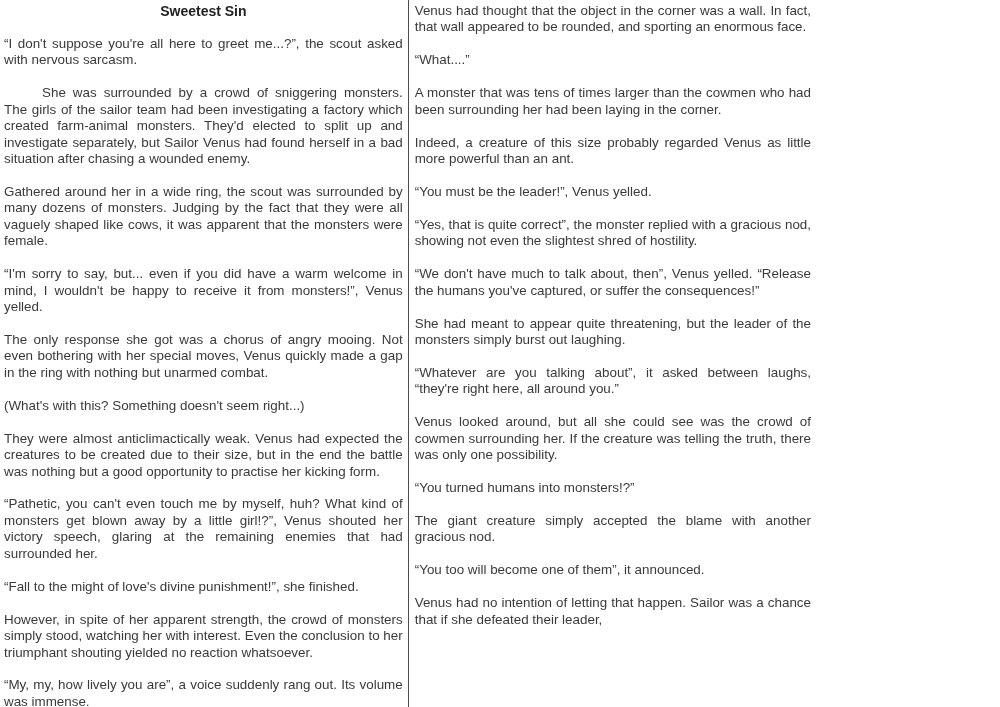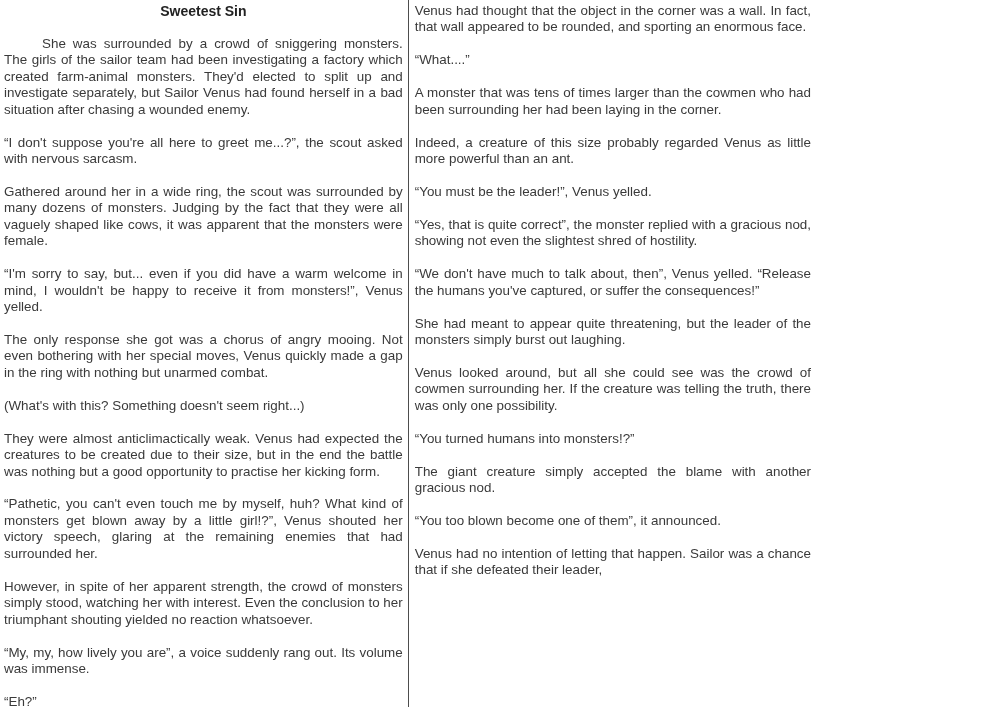--- a/index.html
+++ b/index.html
@@ -48,42 +48,44 @@
     text-indent: 38px;
   }
 </style>
 </head>
 <body>
 
 <div class="page">
 
   <div class="col col--left">
     <h1 class="title">Sweetest Sin</h1>
+    <p class="para">“I don't suppose you're all here to greet me...?”, the scout asked with nervous sarcasm.</p>
     <p class="para p-indent">She was surrounded by a crowd of sniggering monsters. The girls of the sailor team had been investigating a factory which created farm-animal monsters. They'd elected to split up and investigate separately, but Sailor Venus had found herself in a bad situation after chasing a wounded enemy.</p>
-    <p class="para">“I don't suppose you're all here to greet me...?”, the scout asked with nervous sarcasm.</p>
     <p class="para">Gathered around her in a wide ring, the scout was surrounded by many dozens of monsters. Judging by the fact that they were all vaguely shaped like cows, it was apparent that the monsters were female.</p>
     <p class="para">“I'm sorry to say, but... even if you did have a warm welcome in mind, I wouldn't be happy to receive it from monsters!”, Venus yelled.</p>
     <p class="para">The only response she got was a chorus of angry mooing. Not even bothering with her special moves, Venus quickly made a gap in the ring with nothing but unarmed combat.</p>
     <p class="para">(What's with this? Something doesn't seem right...)</p>
     <p class="para">They were almost anticlimactically weak. Venus had expected the creatures to be created due to their size, but in the end the battle was nothing but a good opportunity to practise her kicking form.</p>
     <p class="para">“Pathetic, you can't even touch me by myself, huh? What kind of monsters get blown away by a little girl!?”, Venus shouted her victory speech, glaring at the remaining enemies that had surrounded her.</p>
+    <p class="para">“Fall to the might of love's divine punishment!”, she finished.</p>
     <p class="para">However, in spite of her apparent strength, the crowd of monsters simply stood, watching her with interest. Even the conclusion to her triumphant shouting yielded no reaction whatsoever.</p>
     <p class="para">“My, my, how lively you are”, a voice suddenly rang out. Its volume was immense.</p>
     <p class="para">“Eh?”</p>
   </div>
 
   <div class="col col--right">
     <p class="para">Venus had thought that the object in the corner was a wall. In fact, that wall appeared to be rounded, and sporting an enormous face.</p>
     <p class="para">“What....”</p>
     <p class="para">A monster that was tens of times larger than the cowmen who had been surrounding her had been laying in the corner.</p>
     <p class="para">Indeed, a creature of this size probably regarded Venus as little more powerful than an ant.</p>
     <p class="para">“You must be the leader!”, Venus yelled.</p>
     <p class="para">“Yes, that is quite correct”, the monster replied with a gracious nod, showing not even the slightest shred of hostility.</p>
     <p class="para">“We don't have much to talk about, then”, Venus yelled. “Release the humans you've captured, or suffer the consequences!”</p>
     <p class="para">She had meant to appear quite threatening, but the leader of the monsters simply burst out laughing.</p>
+    <p class="para">“Whatever are you talking about”, it asked between laughs, “they're right here, all around you.”</p>
     <p class="para">Venus looked around, but all she could see was the crowd of cowmen surrounding her. If the creature was telling the truth, there was only one possibility.</p>
     <p class="para">“You turned humans into monsters!?”</p>
     <p class="para">The giant creature simply accepted the blame with another gracious nod.</p>
-    <p class="para">“You too blown become one of them”, it announced.</p>
+    <p class="para">“You too will become one of them”, it announced.</p>
     <p class="para">Venus had no intention of letting that happen. Sailor was a chance that if she defeated their leader,</p>
   </div>
 
 </div>
 
 </body></html>

